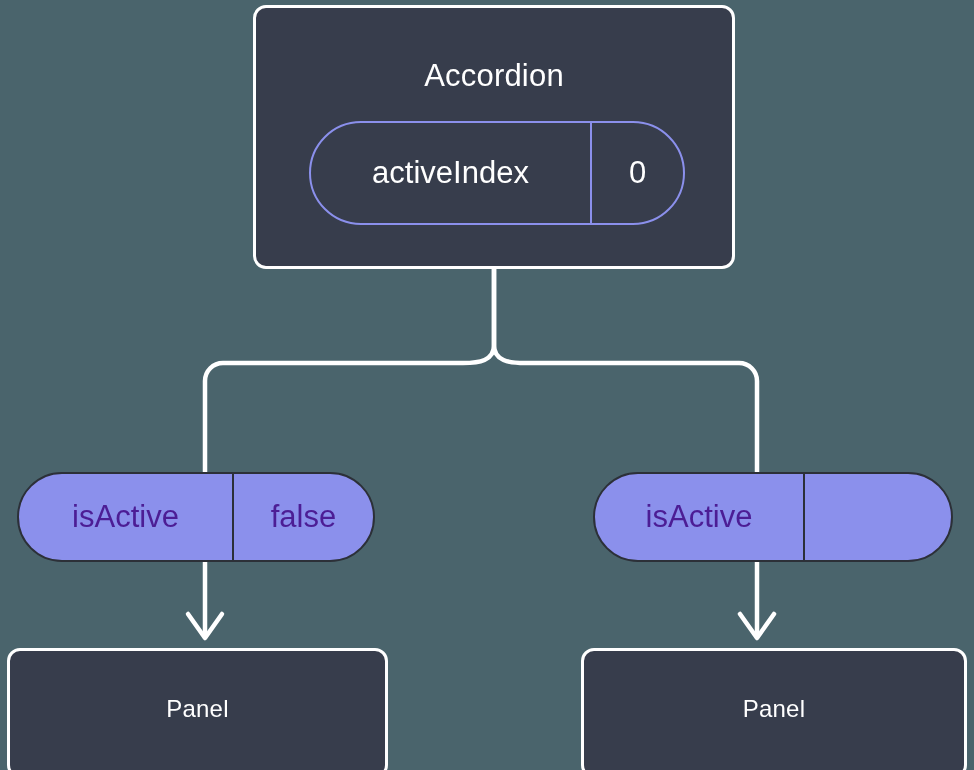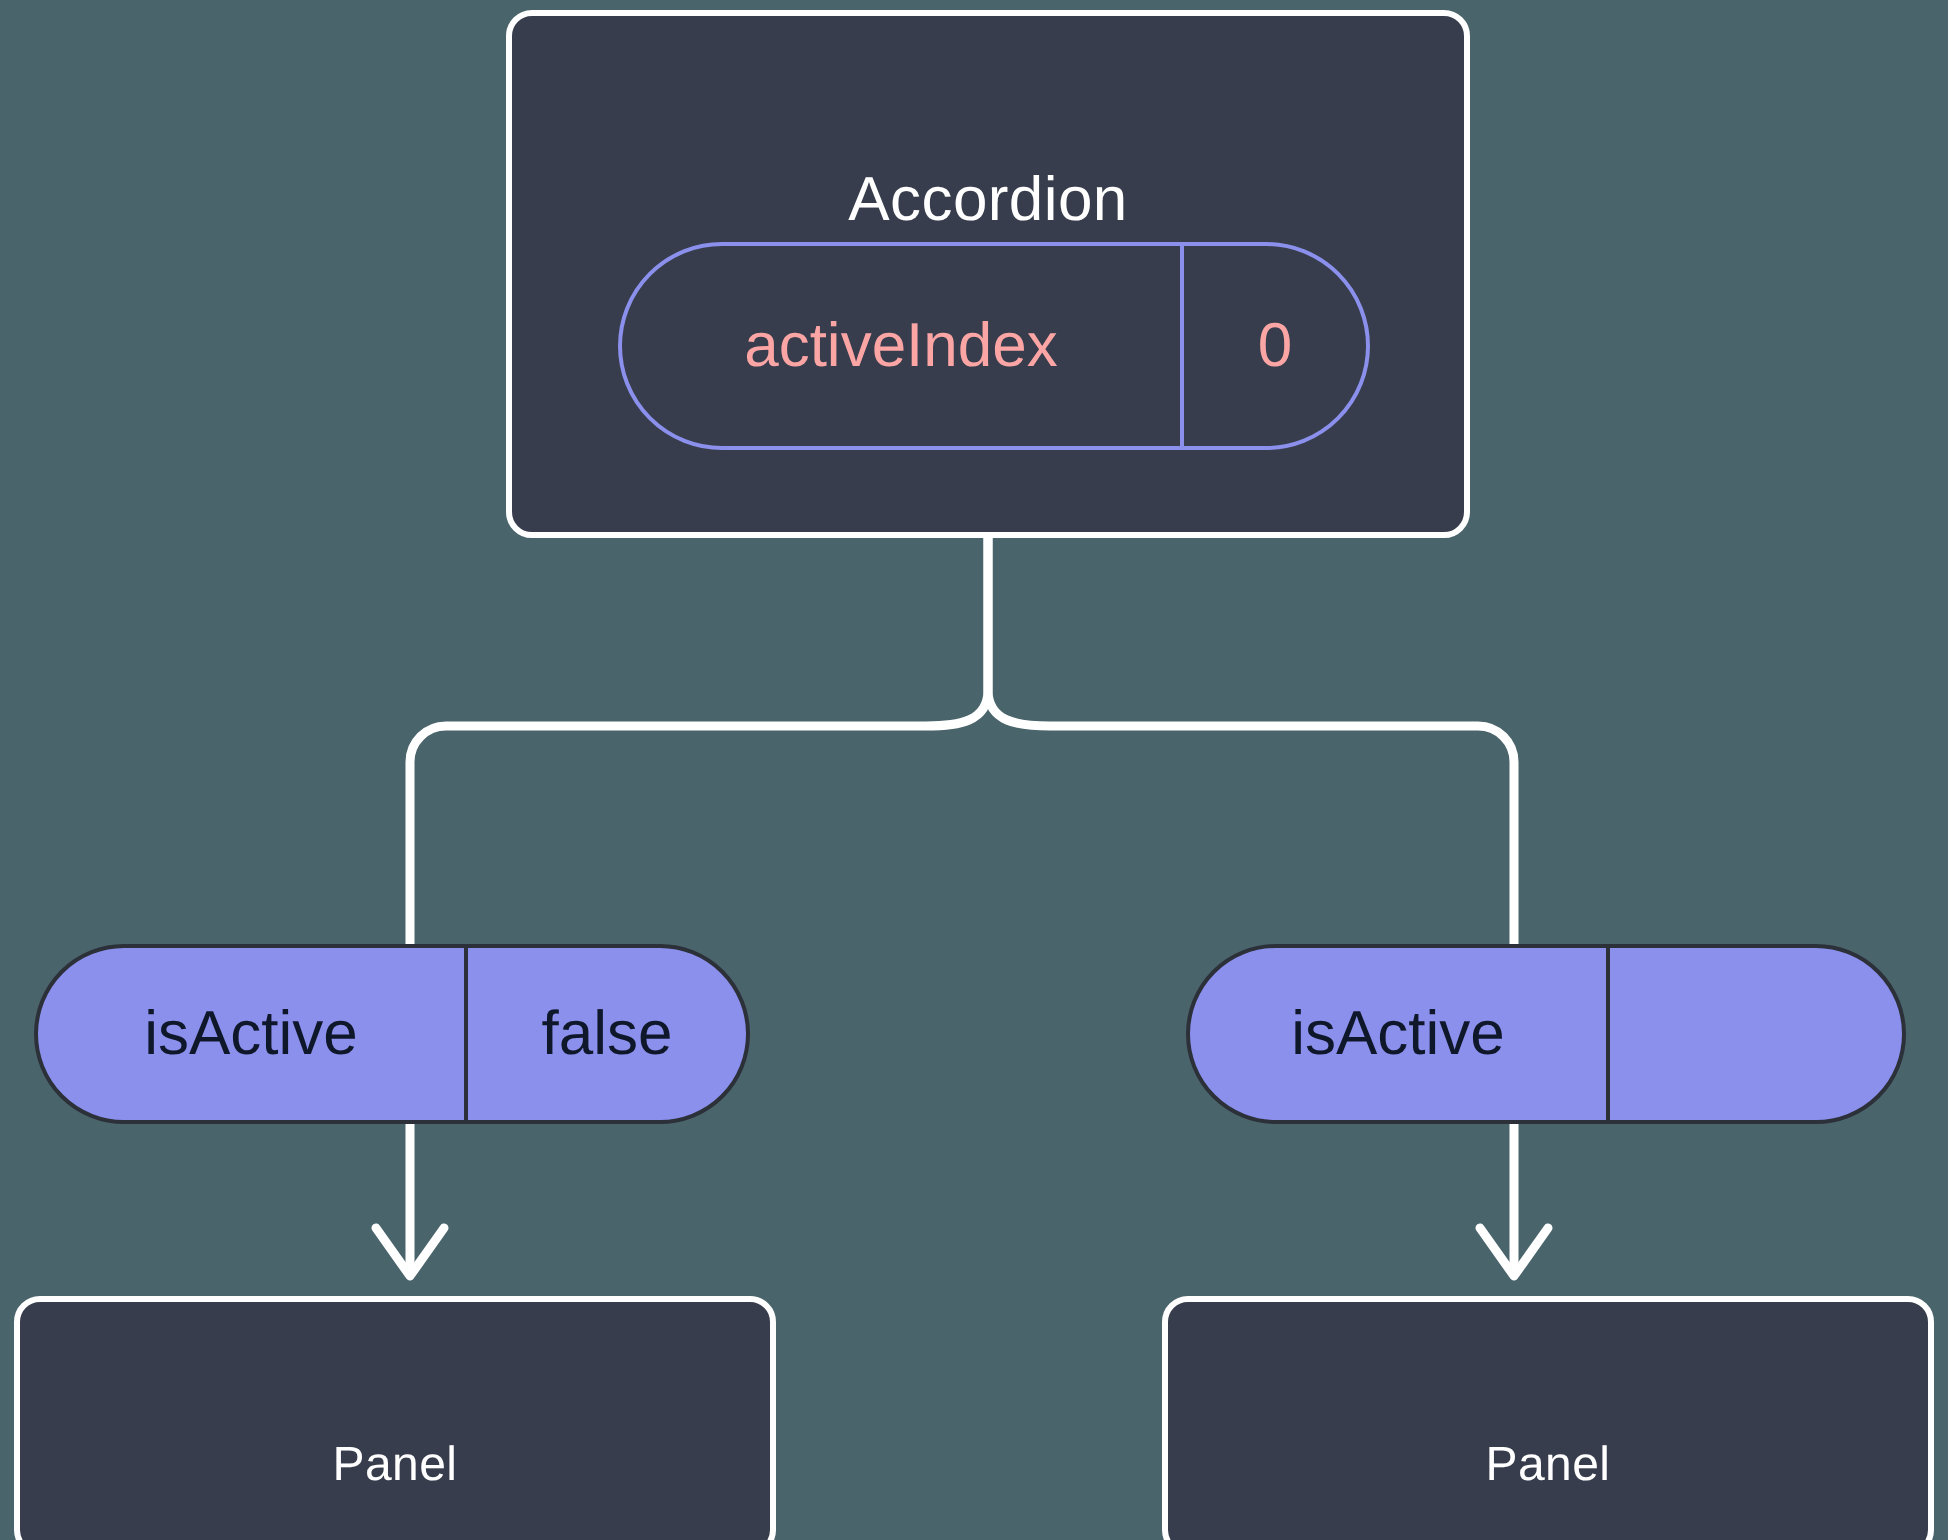--- a/index.html
+++ b/index.html
@@ -62,21 +62,20 @@
   .node-title {
     position: absolute;
     left: 0;
     right: 0;
     text-align: center;
     color: #ffffff;
     font-size: 31px;
     font-weight: 400;
     letter-spacing: 0.2px;
     white-space: nowrap;
-    margin-top: 24px;
   }
   #accordion-node .node-title { top: 50px; }
   .panel-title { top: 44px; font-size: 24px; }
 
   
   .pill-outline {
     position: absolute;
     box-sizing: border-box;
     display: flex;
     align-items: stretch;
@@ -88,21 +87,21 @@
     left: 53px;   
     top: 113px;   
     width: 376px;
     height: 104px;
   }
   .pill-outline .pill-key,
   .pill-outline .pill-val {
     display: flex;
     align-items: center;
     justify-content: center;
-    color: #fca5a5;
+    color: #ffffff;
     font-size: 31px;
     white-space: nowrap;
   }
   #accordion-state-pill .pill-key {
     width: 279px;  
     border-right: 2px solid #8b90ec;
   }
   #accordion-state-pill .pill-val {
     flex: 1;
   }
@@ -116,21 +115,21 @@
     background: #8b90ec;
     border: 2px solid #2c3038;
     border-radius: 999px;
     overflow: hidden;
   }
   .pill-filled .pill-key,
   .pill-filled .pill-val {
     display: flex;
     align-items: center;
     justify-content: center;
-    color: #0f172a;
+    color: #4c1d95;
     font-size: 31px;
     white-space: nowrap;
   }
   #isactive-pill-left {
     left: 17px;
     top: 472px;
     width: 358px;
     height: 90px;
   }
   #isactive-pill-left .pill-key {

